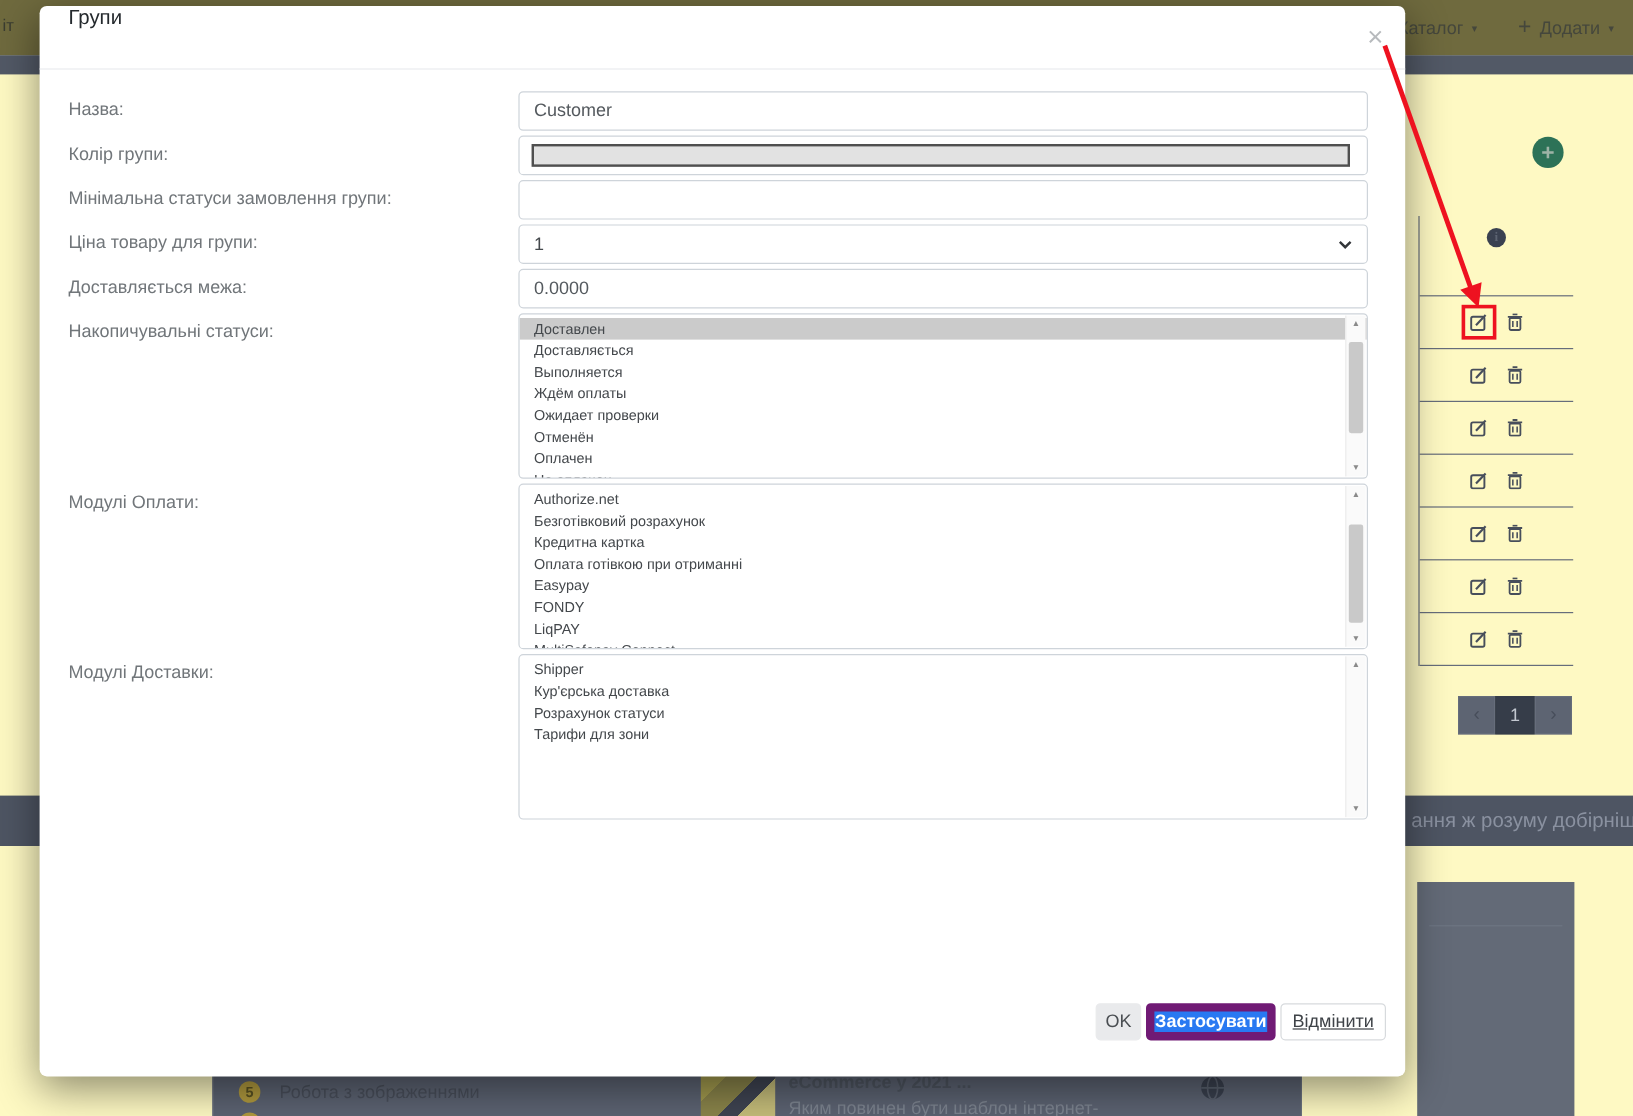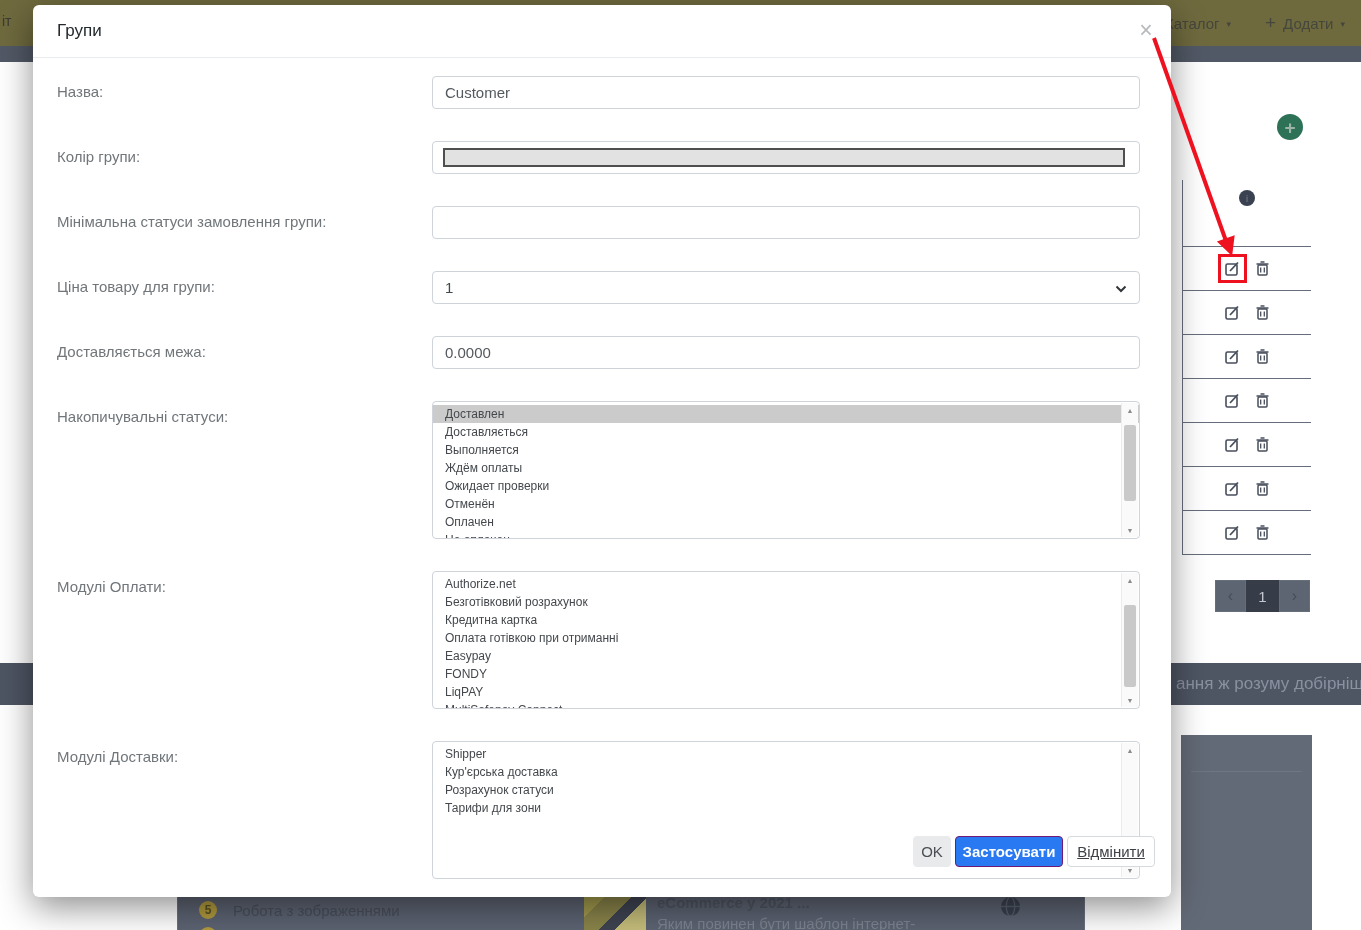--- a/index.html
+++ b/index.html
@@ -1,18 +1,18 @@
 <!DOCTYPE html>
 <html><head>
 <meta charset="utf-8">
 <style>
   * { margin:0; padding:0; box-sizing:border-box; }
   body { font-family:"Liberation Sans", sans-serif; background:#262a33; }
   .stage { position:relative; width:1361px; height:930px; overflow:hidden;
-           background:#ffffff; font-family:"Liberation Sans", sans-serif; }
+           background:#fef9c3; font-family:"Liberation Sans", sans-serif; }
 
   
   .topbar { position:absolute; left:0; top:0; width:1361px; height:46px; background:#6f6a3e; }
   .topbar-left-frag { position:absolute; left:2px; top:13px; font-size:14px; color:#3a3c31; }
   .topbar-right { position:absolute; right:16px; top:0; height:46px; display:flex; align-items:center; gap:34px; }
   .tb-item { display:flex; align-items:center; gap:7px; font-size:15px; color:#45473c; cursor:pointer; }
   .tb-plus { font-size:19px; font-weight:400; }
   .tb-caret { font-size:9px; padding-top:2px; }
 
   .subbar { position:absolute; left:0; top:46px; width:1361px; height:16px; background:#525966; }
@@ -56,27 +56,27 @@
 
   .site { position:absolute; left:965px; top:896px; display:flex; align-items:center; gap:11px;flex-direction:column; }
   .site-link { font-size:15px; color:#464c58; text-decoration:underline; cursor:pointer; }
 
   .right-card { position:absolute; left:1181px; top:735px; width:131px; height:195px; background:#636a77; }
   .right-card-line { position:absolute; left:10px; right:10px; top:36px; border-top:1px solid #6e7583; }
 
   
   .modal { position:absolute; left:33px; top:5px; width:1138px; height:892px; background:#ffffff;
            border-radius:6px; box-shadow:0 10px 35px rgba(0,0,0,.45); z-index:10; }
-  .modal-header { height:53px; padding-left:24px; display:flex; align-items:center;
+  .modal-header { height:53px; padding-left:24px; display:flex; align-items:flex-start;
                   border-bottom:1px solid #e9ecef; }
   .modal-title { font-size:17px; color:#24292d; font-weight:500; }
   .modal-close { position:absolute; right:12px; top:12px; width:26px; height:26px; font-size:23px;
                  color:#b7babd; display:flex; align-items:center; justify-content:center; cursor:pointer; }
   .modal-body { padding:18px 31px 0 24px; }
-  .form-row { display:flex; margin-bottom:32px; }
+  .form-row { display:flex; margin-bottom:4px; }
   .form-label { width:375px; padding-top:7px; font-size:15px; color:#71767a; }
   .form-field { flex:1; }
   .txt-input { width:100%; height:33px; border:1px solid #ced4da; border-radius:4px;
                padding:0 12px; font-size:15px; color:#54595e; font-family:"Liberation Sans",sans-serif;
                background:#fff; outline:none; }
   .color-box { width:100%; height:33px; border:1px solid #ced4da; border-radius:4px; background:#fff;
                cursor:pointer; }
   .color-swatch { margin:6px 14px 6px 10px; height:19px; background:#e2e2e2; border:2px solid #4f4f4f; }
   .select-box { width:100%; height:33px; border:1px solid #ced4da; border-radius:4px; background:#fff;
                 display:flex; align-items:center; justify-content:space-between; padding:0 12px;
@@ -90,21 +90,21 @@
           border-left:1px solid #ececec; }
   .sbar-arrow { position:absolute; left:0; width:16px; height:14px; color:#8a8a8a; font-size:7px;
                 display:flex; align-items:center; justify-content:center; cursor:pointer; }
   .sbar-up { top:0; } .sbar-down { bottom:0; }
   .sbar-thumb { position:absolute; left:2px; width:12px; background:#c9c9c9; border-radius:2px; cursor:pointer; }
 
   .modal-footer { position:absolute; right:16px; top:831px; display:flex; gap:4px; }
   .btn { height:31px; border-radius:4px; font-size:15px; display:flex; align-items:center;
          justify-content:center; cursor:pointer; font-family:"Liberation Sans",sans-serif; }
   .btn-ok { width:38px; background:#e9eaec; color:#4a4e52; font-weight:500; border:1px solid #e9eaec; }
-  .btn-apply { width:108px; background:#2979f2; color:#ffffff; font-weight:600; border:1px solid #701a75; }
+  .btn-apply { width:108px; background:#2979f2; color:#ffffff; font-weight:600; border:7px solid #701a75; }
   .btn-cancel { width:88px; background:#ffffff; color:#3e4247; font-weight:500; border:1px solid #d7dadd;text-decoration:underline; }
 
   .anno { position:absolute; inset:0; z-index:60; pointer-events:none; }
 </style>
 </head>
 <body>
 
 <div class="stage">
 
   <div class="topbar">

